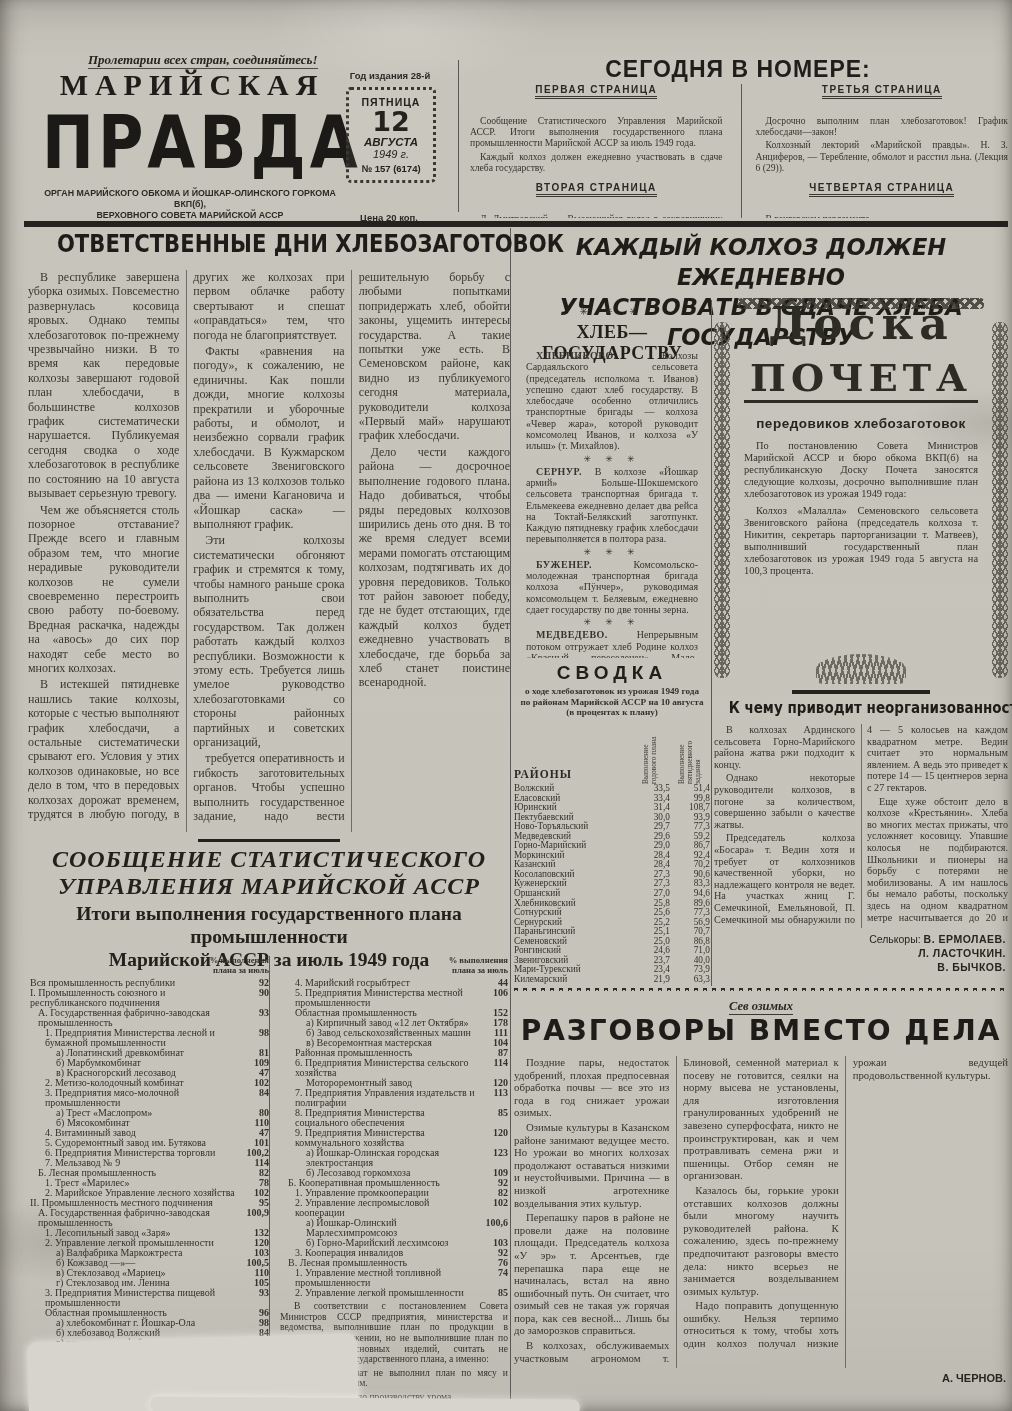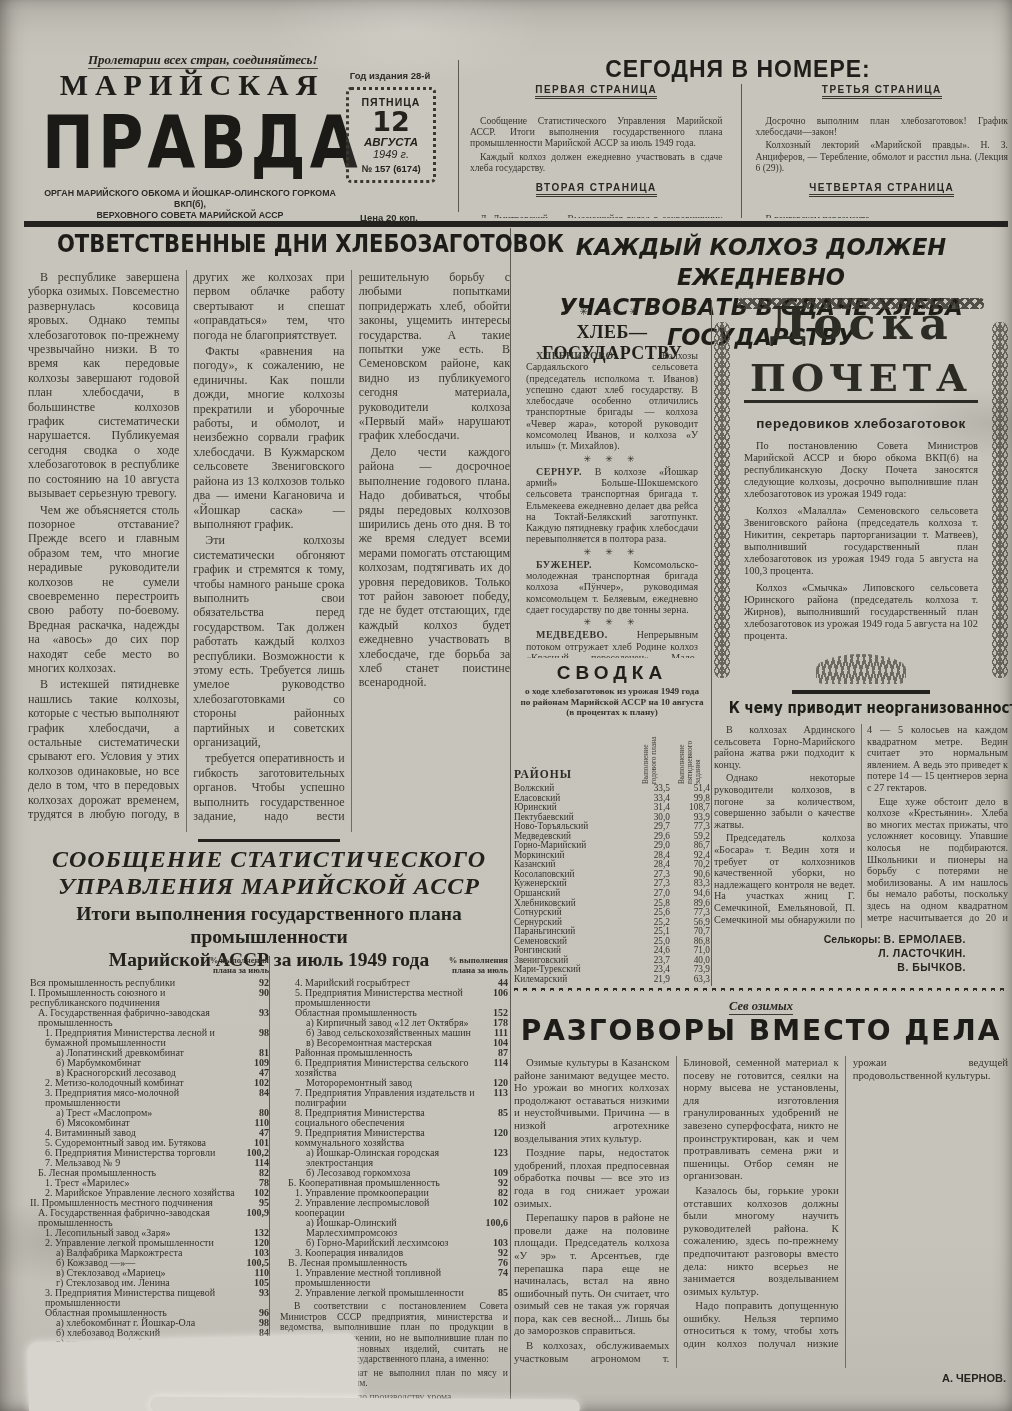--- a/index.html
+++ b/index.html
@@ -698,47 +698,46 @@
     <div class="ribbon" style="position:absolute;left:24px;top:0;width:246px;"></div>
     <div class="wheat" style="position:absolute;left:0;top:24px;height:356px;"></div>
     <div class="wheat" style="position:absolute;right:0;top:24px;height:356px;"></div>
     <div class="ctr dtitle dt1" style="position:absolute;left:30px;top:4px;width:234px;">Доска</div>
     <div class="ctr" style="position:absolute;left:30px;top:60px;width:234px;"><span class="dtitle dt2">ПОЧЕТА</span></div>
     <div class="ctr dsub" style="position:absolute;left:30px;top:118px;width:234px;">передовиков хлебозаготовок</div>
     <div class="honor-txt" style="position:absolute;left:30px;top:142px;width:234px;height:214px;overflow:hidden;">
 
     <p>По постановлению Совета Министров Марийской АССР и бюро обкома ВКП(б) на республиканскую Доску Почета заносятся следующие колхозы, досрочно выполнившие план хлебозаготовок из урожая 1949 года:</p>
         <p>Колхоз «Малалла» Семеновского сельсовета Звениговского района (председатель колхоза т. Никитин, секретарь парторганизации т. Матвеев), выполнивший государственный план хлебозаготовок из урожая 1949 года 5 августа на 100,3 процента.</p>
-        <p>Колхоз «Смычка» Липовского сельсовета Юринского района (председатель колхоза т. Жирнов), выполнивший государственный план хлебозаготовок из урожая 1949 года 5 августа на 102 процента.</p>
       </div>
     <div class="sheaf" style="position:absolute;left:102px;bottom:2px;width:90px;height:30px;"></div>
   </div>
 
   <div class="abs rule-h" style="left:792px;top:690px;width:138px;height:4px;"></div>
   <div class="abs ctr kchemu-h" style="left:714px;top:699px;width:294px;">К чему приводит неорганизованность</div>
   <div class="abs cols2 body-txt kchemu-txt" style="left:714px;top:724px;width:294px;height:204px;">
 
   <p>В колхозах Ардинского сельсовета Горно-Марийского района жатва ржи подходит к концу.</p>
       <p>Однако некоторые руководители колхозов, в погоне за количеством, совершенно забыли о качестве жатвы.</p>
       <p>Председатель колхоза «Босара» т. Ведин хотя и требует от колхозников качественной уборки, но надлежащего контроля не ведет. На участках жниц Г. Семечкиной, Емельяновой, П. Семечкиной мы обнаружили по 4 — 5 колосьев на каждом квадратном метре. Ведин считает это нормальным явлением. А ведь это приведет к потере 14 — 15 центнеров зерна с 27 гектаров.</p>
       <p>Еще хуже обстоит дело в колхозе «Крестьянин». Хлеба во многих местах прижаты, что усложняет косовицу. Упавшие колосья не подбираются. Школьники и пионеры на борьбу с потерями не мобилизованы. А им нашлось бы немало работы, поскольку здесь на одном квадратном метре насчитывается до 20 и более колосьев. Жницы Зеленцова, Воронцова, Кольцова и Матюкова даже не думают подбирать за собой колосья, а трудодни им начисляются как за доброкачественную работу. Разве можно мириться с тем, что колхоз с каждого гектара недополучает почти по центнеру хлеба!</p>
     </div>
-  <div class="abs sig" style="left:790px;top:932px;width:176px;font-weight:bold;">
+  <div class="abs sig" style="left:830px;top:932px;width:176px;">
     <div><span>Селькоры:</span> <b>В. ЕРМОЛАЕВ.</b></div>
     <div><b>Л. ЛАСТОЧКИН.</b></div>
     <div><b>В. БЫЧКОВ.</b></div>
   </div>
 
   <div class="abs zig" style="left:514px;top:988px;width:494px;"></div>
   <div class="abs ctr kicker" style="left:514px;top:999px;width:494px;"><span>Сев озимых</span></div>
   <div class="abs ctr r2head" style="left:514px;top:1014px;width:494px;">РАЗГОВОРЫ ВМЕСТО ДЕЛА</div>
   <div class="abs cols3 body-txt sow-txt" style="left:514px;top:1056px;width:494px;height:312px;">
 
-  <p>Озимые культуры в Казанском районе занимают ведущее место. Но урожаи во многих колхозах продолжают оставаться низкими и неустойчивыми. Причина — в низкой агротехнике возделывания этих культур.</p>
-      <p>Поздние пары, недостаток удобрений, плохая предпосевная обработка почвы — все это из года в год снижает урожаи озимых.</p>
+  <p>Поздние пары, недостаток удобрений, плохая предпосевная обработка почвы — все это из года в год снижает урожаи озимых.</p>
+      <p>Озимые культуры в Казанском районе занимают ведущее место. Но урожаи во многих колхозах продолжают оставаться низкими и неустойчивыми. Причина — в низкой агротехнике возделывания этих культур.</p>
       <p>Перепашку паров в районе не провели даже на половине площади. Председатель колхоза «У эр» т. Арсентьев, где перепашка пара еще не начиналась, встал на явно ошибочный путь. Он считает, что озимый сев не такая уж горячая пора, как сев весной... Лишь бы до заморозков справиться.</p>
       <p>В колхозах, обслуживаемых участковым агрономом т. Блиновой, семенной материал к посеву не готовится, сеялки на норму высева не установлены, для изготовления гранулированных удобрений не завезено суперфосфата, никто не проинструктирован, как и чем протравливать семена ржи и пшеницы. Отбор семян не организован.</p>
       <p>Казалось бы, горькие уроки отставших колхозов должны были многому научить руководителей района. К сожалению, здесь по-прежнему предпочитают разговоры вместо дела: никто всерьез не занимается возделыванием озимых культур.</p>
       <p>Надо поправить допущенную ошибку. Нельзя терпимо относиться к тому, чтобы хоть один колхоз получал низкие урожаи ведущей продовольственной культуры.</p>
     </div>
   <div class="abs byline" style="left:858px;top:1372px;width:148px;">А. ЧЕРНОВ.</div>
 
   <div class="abs patch" style="left:28px;top:1338px;width:330px;height:76px;transform:rotate(-1.6deg);"></div>
   <div class="abs patch" style="left:150px;top:1398px;width:430px;height:16px;transform:rotate(.4deg);"></div>
 

